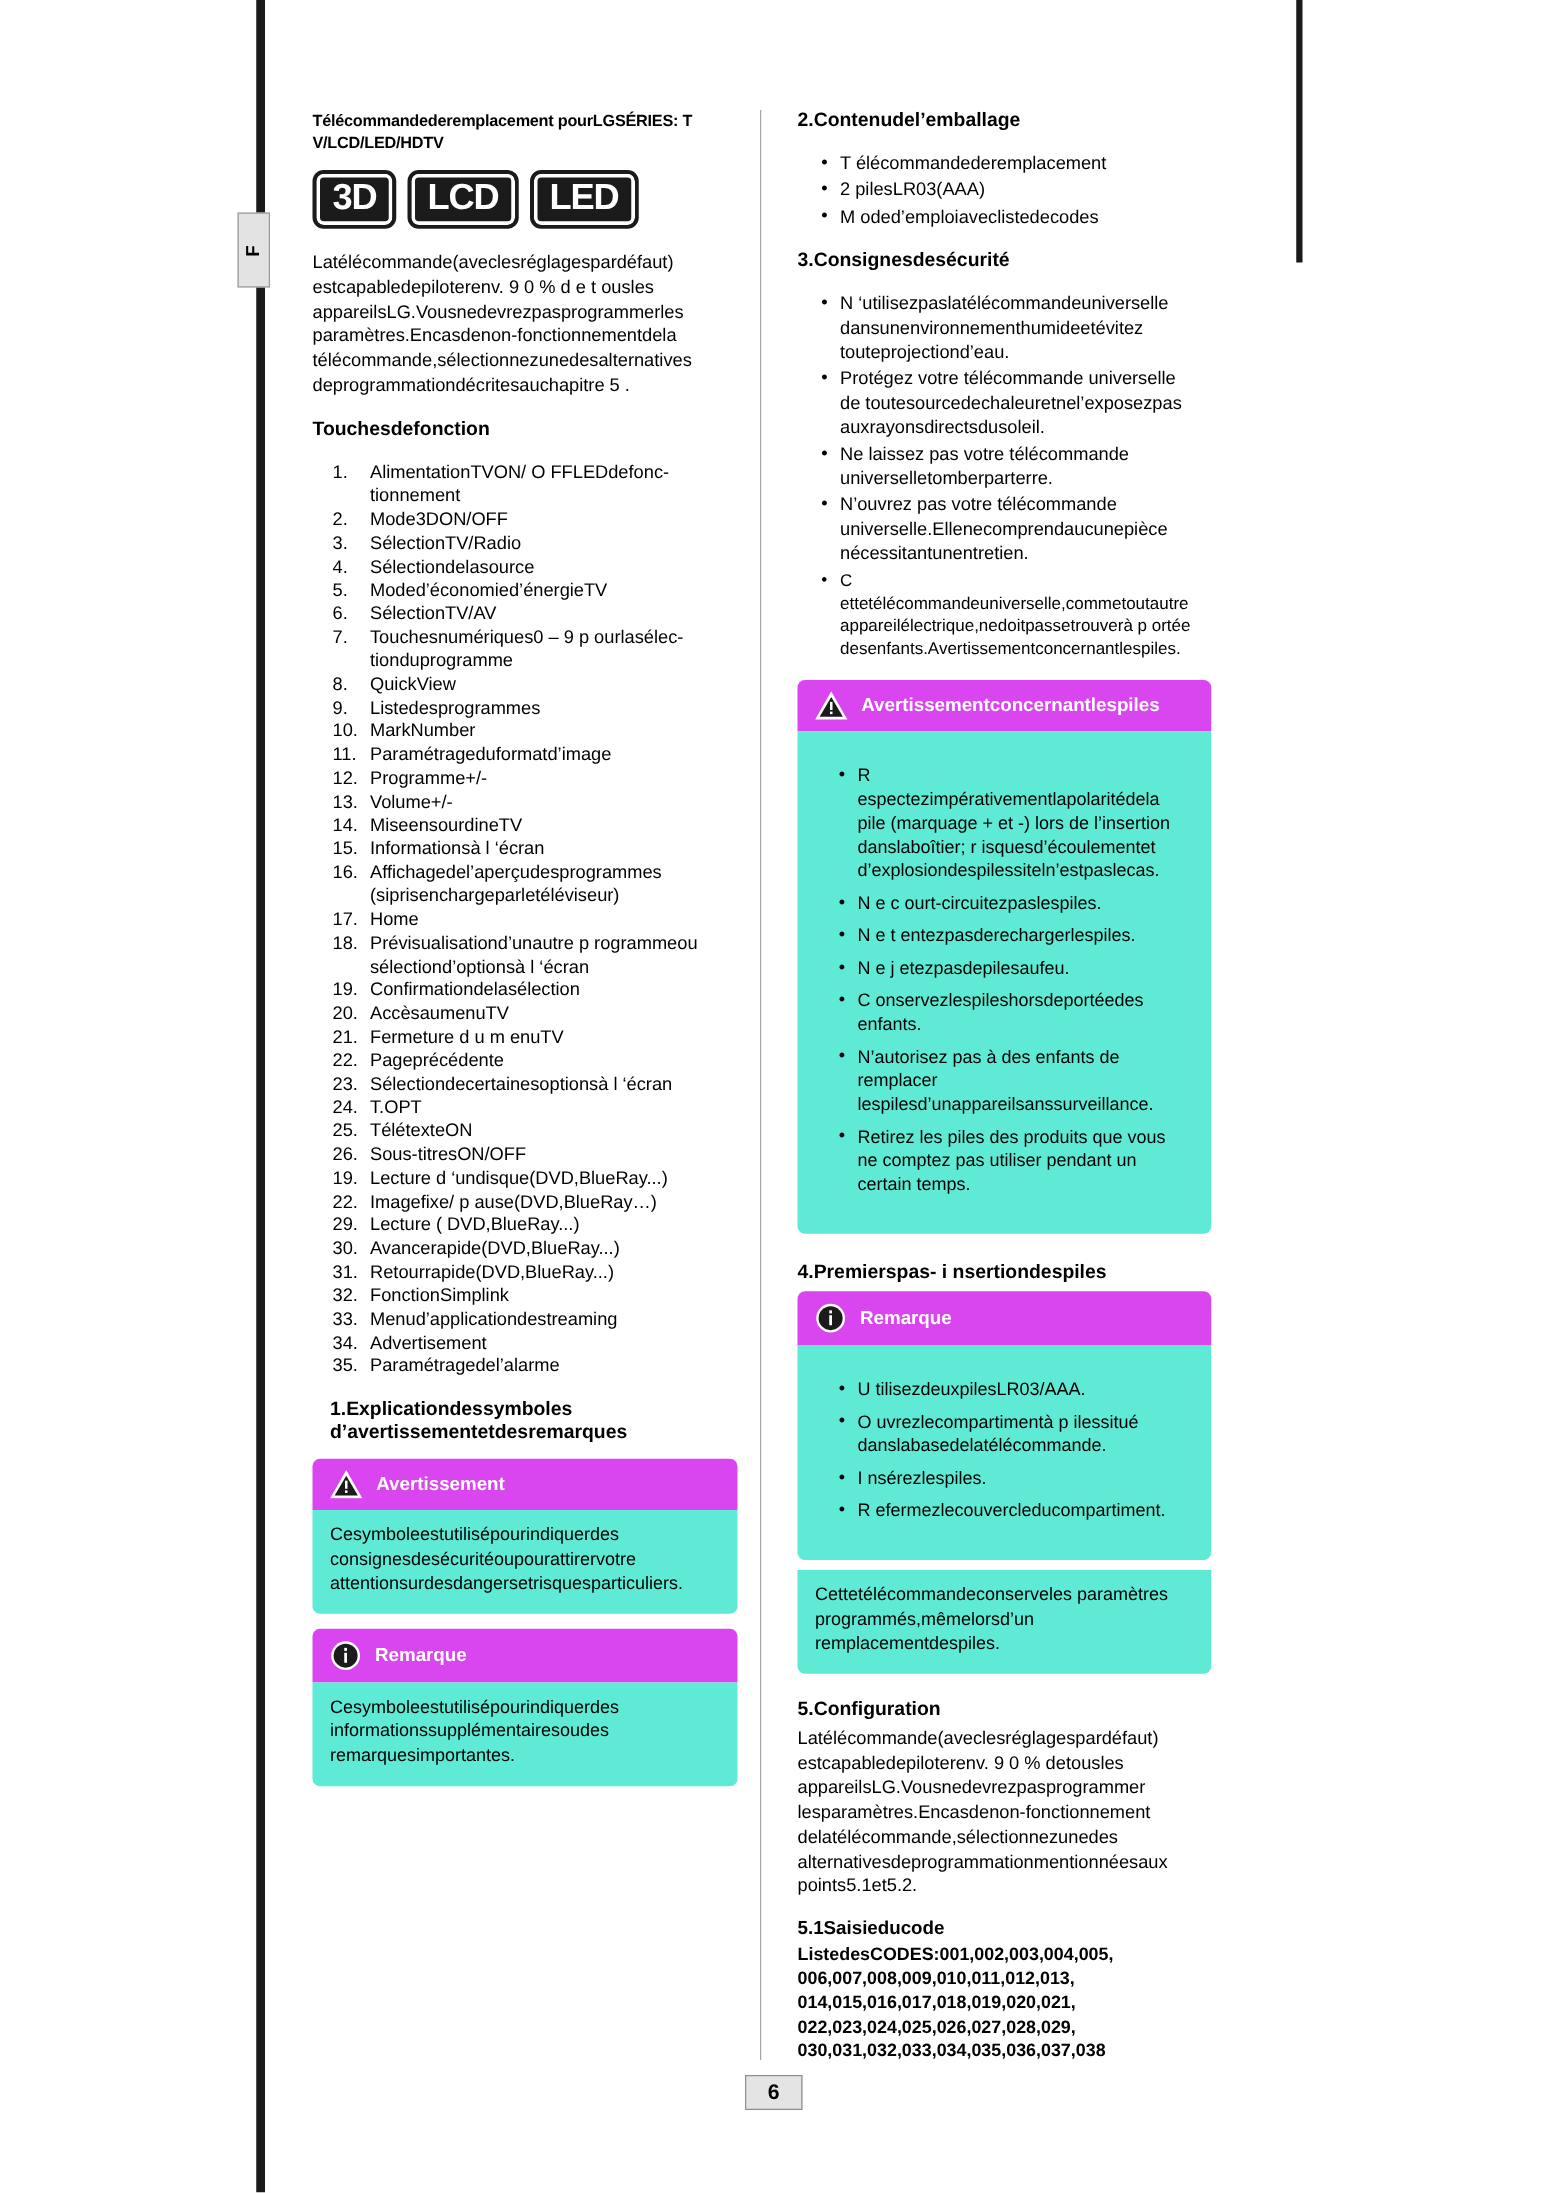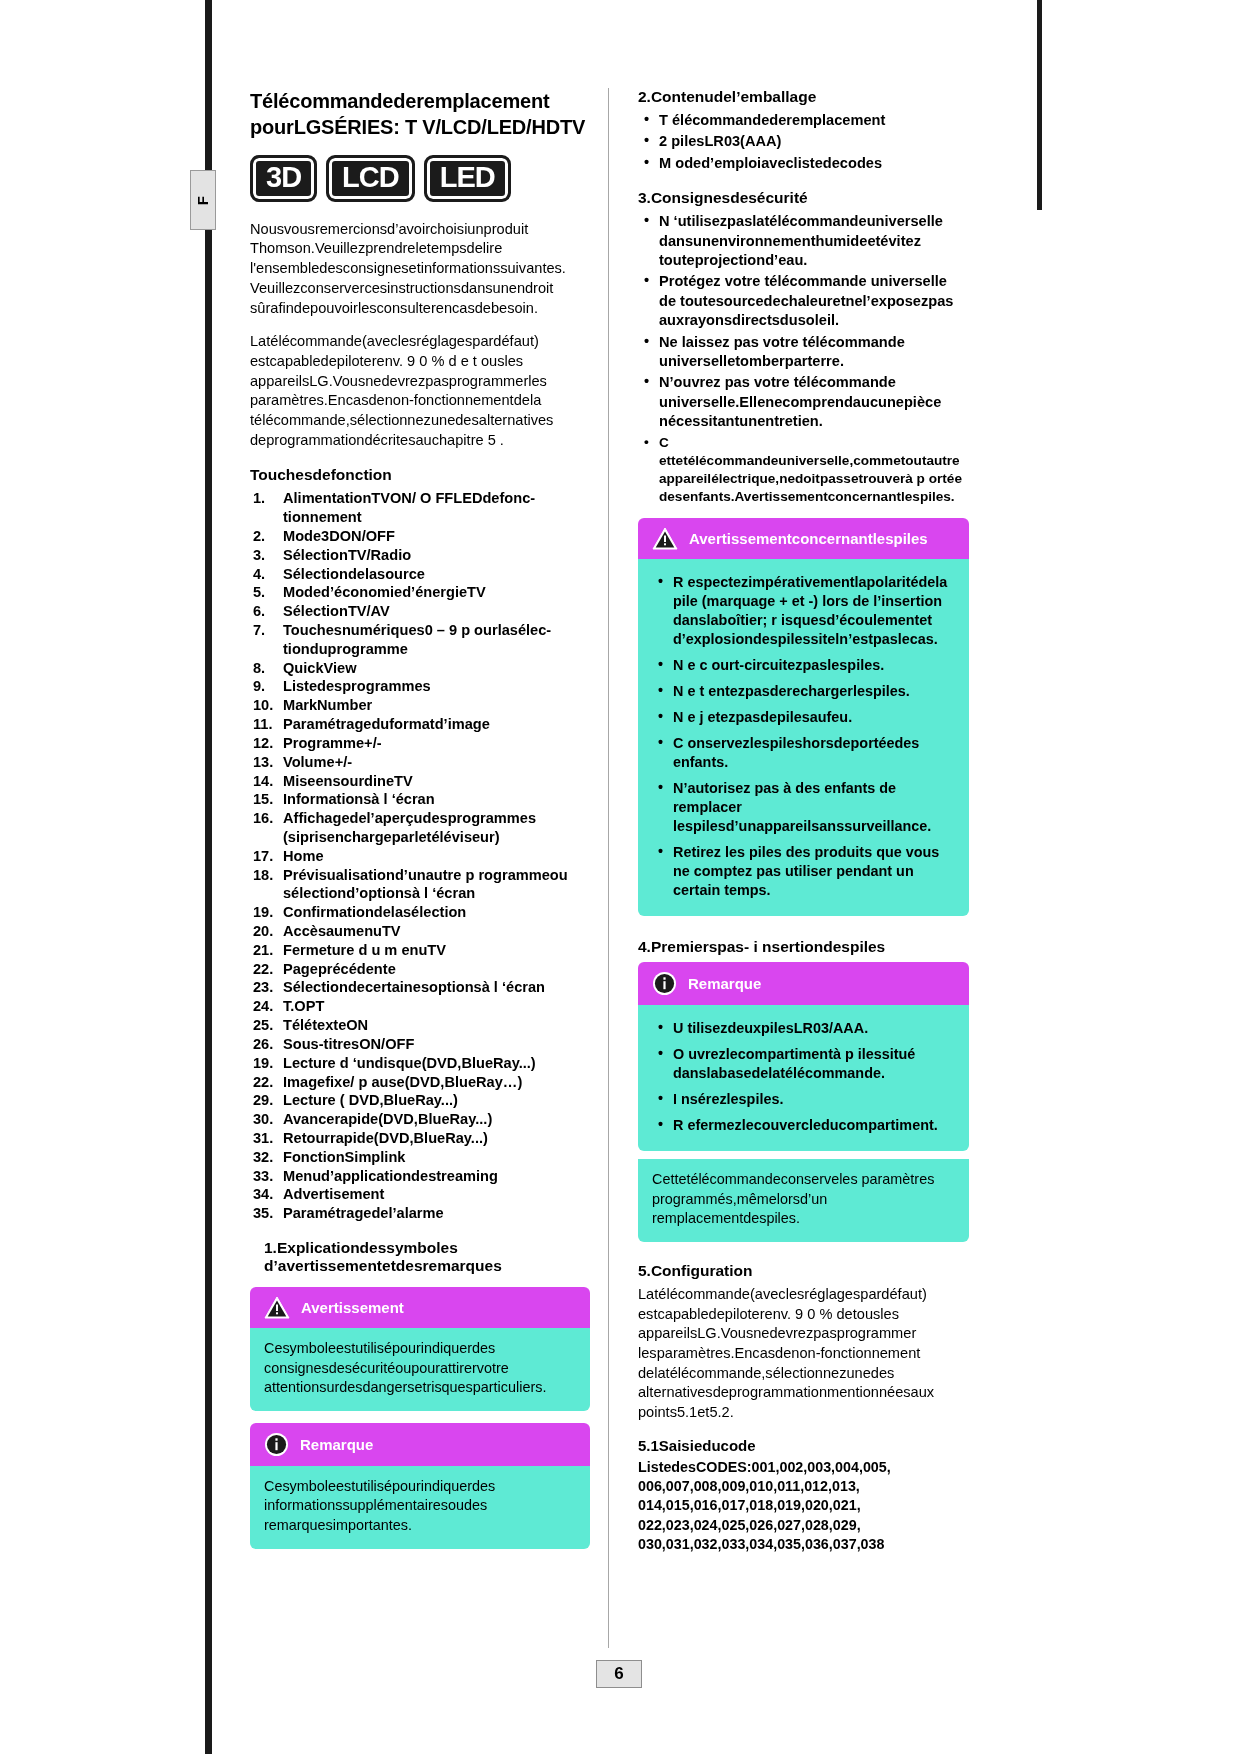--- a/index.html
+++ b/index.html
@@ -57,21 +57,21 @@
     left: 638px; top: 88px;
     width: 331px;
   }
   .vdiv {
     position: absolute;
     left: 608px; top: 88px;
     width: 1px; height: 1560px;
     background: #a7a7a7;
   }
   h1.title {
-    font-size: 20px;
+    font-size: 13px;
     font-weight: bold;
     line-height: 1.32;
     margin: 0 0 14px 0;
     letter-spacing: -0.2px;
   }
   .logos {
     display: flex;
     gap: 9px;
     margin: 4px 0 18px 0;
   }
@@ -97,24 +97,23 @@
     font-size: 15.5px;
     font-weight: bold;
     margin: 16px 0 5px 0;
   }
   h3.sub {
     font-size: 15px;
     font-weight: bold;
     margin: 14px 0 4px 0;
   }
   ol.numlist, ul.bullets {
-    margin: 3px;
+    margin: 16px;
     padding: 0;
     list-style: none;
-    font-weight: bold;
   }
   ol.numlist li {
     font-size: 14.6px;
     line-height: 1.29;
     padding-left: 30px;
     position: relative;
     margin-bottom: 0px;
   }
   ol.numlist li .num {
     position: absolute;
@@ -211,21 +210,20 @@
   <div class="col-left">
 
     <h1 class="title">Télécommandederemplacement pourLGSÉRIES: T V/LCD/LED/HDTV</h1>
 
     <div class="logos">
       <span class="logo">3D</span>
       <span class="logo">LCD</span>
       <span class="logo">LED</span>
     </div>
 
-    <p class="body">Nousvousremercionsd’avoirchoisiunproduit Thomson.Veuillezprendreletempsdelire l'ensembledesconsignesetinformationssuivantes. Veuillezconservercesinstructionsdansunendroit sûrafindepouvoirlesconsulterencasdebesoin.</p>
     <p class="body">Latélécommande(aveclesréglagespardéfaut) estcapabledepiloterenv. 9 0 % d e t ousles appareilsLG.Vousnedevrezpasprogrammerles paramètres.Encasdenon-fonctionnementdela télécommande,sélectionnezunedesalternatives deprogrammationdécritesauchapitre 5 .</p>
 
     <h2 class="sec">Touchesdefonction</h2>
 
     <ol class="numlist">
       <li><span class="num">1.</span><span>AlimentationTVON/ O FFLEDdefonc-tionnement</span></li>
       <li><span class="num">2.</span><span>Mode3DON/OFF</span></li>
       <li><span class="num">3.</span><span>SélectionTV/Radio</span></li>
       <li><span class="num">4.</span><span>Sélectiondelasource</span></li>
       <li><span class="num">5.</span><span>Moded’économied’énergieTV</span></li>

